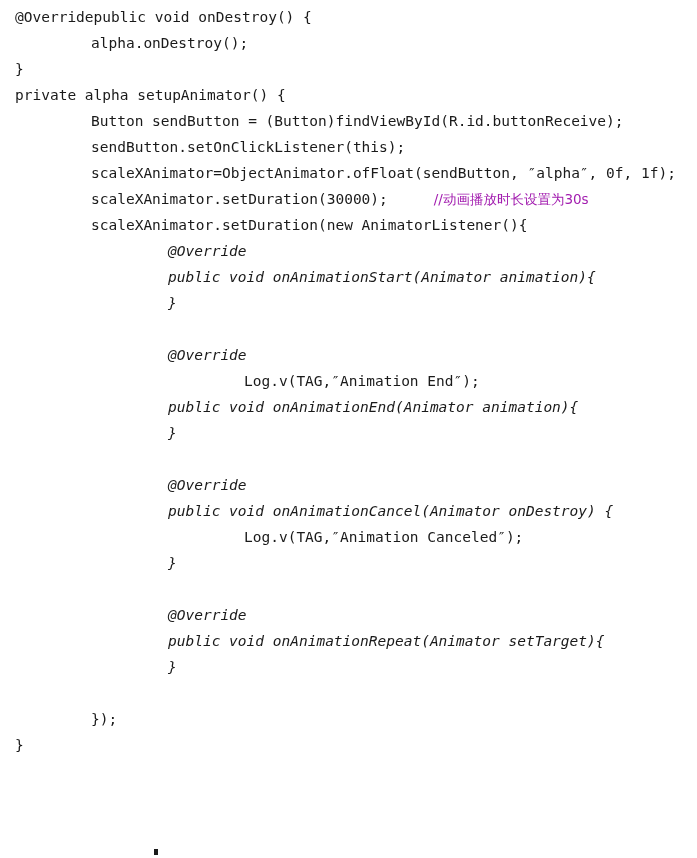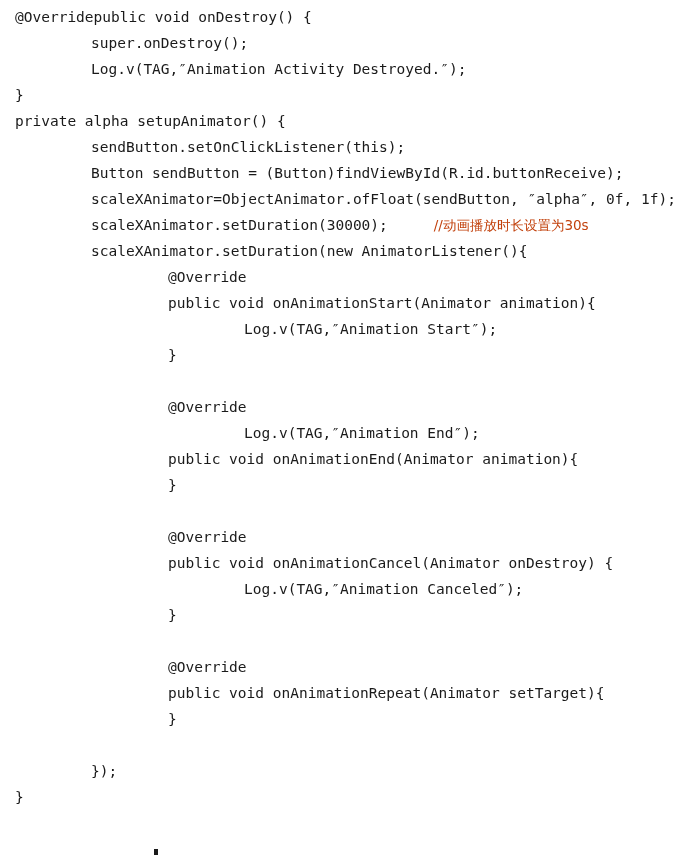--- a/index.html
+++ b/index.html
@@ -31,28 +31,28 @@
     letter-spacing: 0px;
     font-family: "DejaVu Serif", "Liberation Serif", serif;
   }
   
   .code-line .txt {
     font-family: "DejaVu Sans Mono", "Liberation Mono", monospace;
     font-size: 14.5px;
   }
   .ind-0  { padding-left: 15px; }
   .ind-1  { padding-left: 91px; }
-  .ind-2  { padding-left: 168px; }
+  .ind-2  { padding-left: 168px; font-style: italic; }
   .ind-3  { padding-left: 244px; }
   .blank-line {
     height: 26px;
     line-height: 26px;
   }
   .comment-red {
-    color: #c2410c;
+    color: #a21caf;
     font-family: "DejaVu Sans", "Liberation Sans", sans-serif;
     font-size: 13.5px;
   }
   .gap-before-comment {
     display: inline-block;
     width: 46px;
   }
   .bottom-mark {
     position: absolute;
     left: 154px;
@@ -61,32 +61,30 @@
     height: 6px;
     background: #1a1a1a;
   }
 </style>
 </head>
 <body>
 
 <div id="code-listing">
   <div id="code-body">
       <div class="code-line ind-0"><span class="txt">@Overridepublic void onDestroy() {</span></div>
-      <div class="code-line ind-1"><span class="txt">super.onDestroy();</span></div>
-      <div class="code-line ind-1"><span class="txt">Log.v(TAG,″Animation Activity Destroyed.″);</span></div>
+      <div class="code-line ind-1"><span class="txt">alpha.onDestroy();</span></div>
       <div class="code-line ind-0"><span class="txt">}</span></div>
       <div class="code-line ind-0"><span class="txt">private alpha setupAnimator() {</span></div>
+      <div class="code-line ind-1"><span class="txt">Button sendButton = (Button)findViewById(R.id.buttonReceive);</span></div>
       <div class="code-line ind-1"><span class="txt">sendButton.setOnClickListener(this);</span></div>
-      <div class="code-line ind-1"><span class="txt">Button sendButton = (Button)findViewById(R.id.buttonReceive);</span></div>
       <div class="code-line ind-1"><span class="txt">scaleXAnimator=ObjectAnimator.ofFloat(sendButton, ″alpha″, 0f, 1f);</span></div>
       <div class="code-line ind-1"><span class="txt">scaleXAnimator.setDuration(30000);</span><span class="gap-before-comment"></span><span class="comment-red">//动画播放时长设置为30s</span></div>
       <div class="code-line ind-1"><span class="txt">scaleXAnimator.setDuration(new AnimatorListener(){</span></div>
       <div class="code-line ind-2"><span class="txt">@Override</span></div>
       <div class="code-line ind-2"><span class="txt">public void onAnimationStart(Animator animation){</span></div>
-      <div class="code-line ind-3"><span class="txt">Log.v(TAG,″Animation Start″);</span></div>
       <div class="code-line ind-2"><span class="txt">}</span></div>
       <div class="code-line ind-2 blank-line"><span class="txt"></span></div>
       <div class="code-line ind-2"><span class="txt">@Override</span></div>
       <div class="code-line ind-3"><span class="txt">Log.v(TAG,″Animation End″);</span></div>
       <div class="code-line ind-2"><span class="txt">public void onAnimationEnd(Animator animation){</span></div>
       <div class="code-line ind-2"><span class="txt">}</span></div>
       <div class="code-line ind-2 blank-line"><span class="txt"></span></div>
       <div class="code-line ind-2"><span class="txt">@Override</span></div>
       <div class="code-line ind-2"><span class="txt">public void onAnimationCancel(Animator onDestroy) {</span></div>
       <div class="code-line ind-3"><span class="txt">Log.v(TAG,″Animation Canceled″);</span></div>

